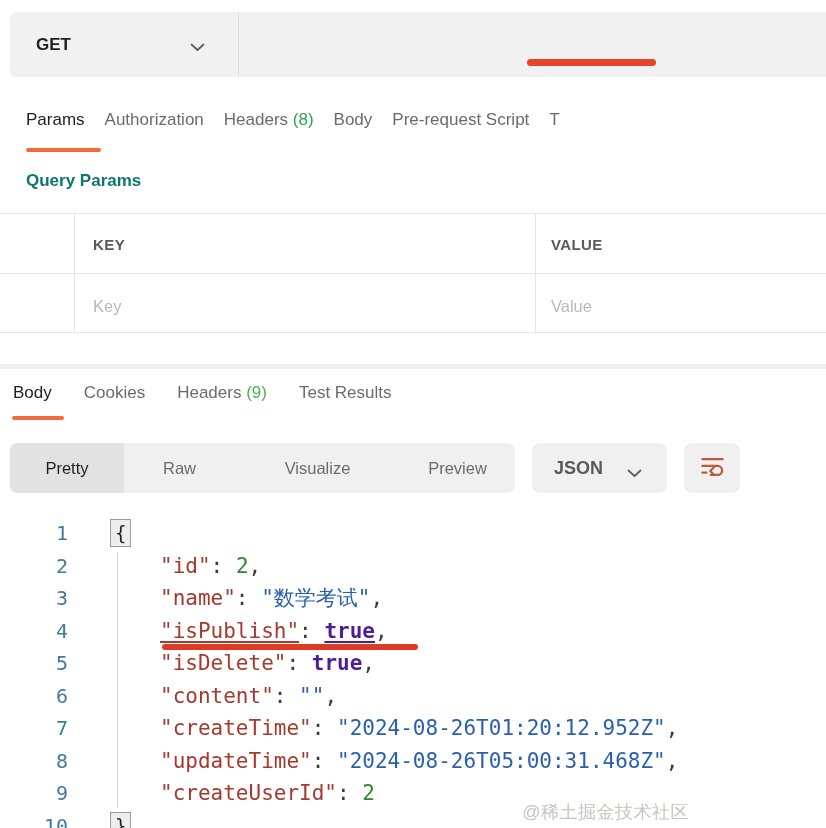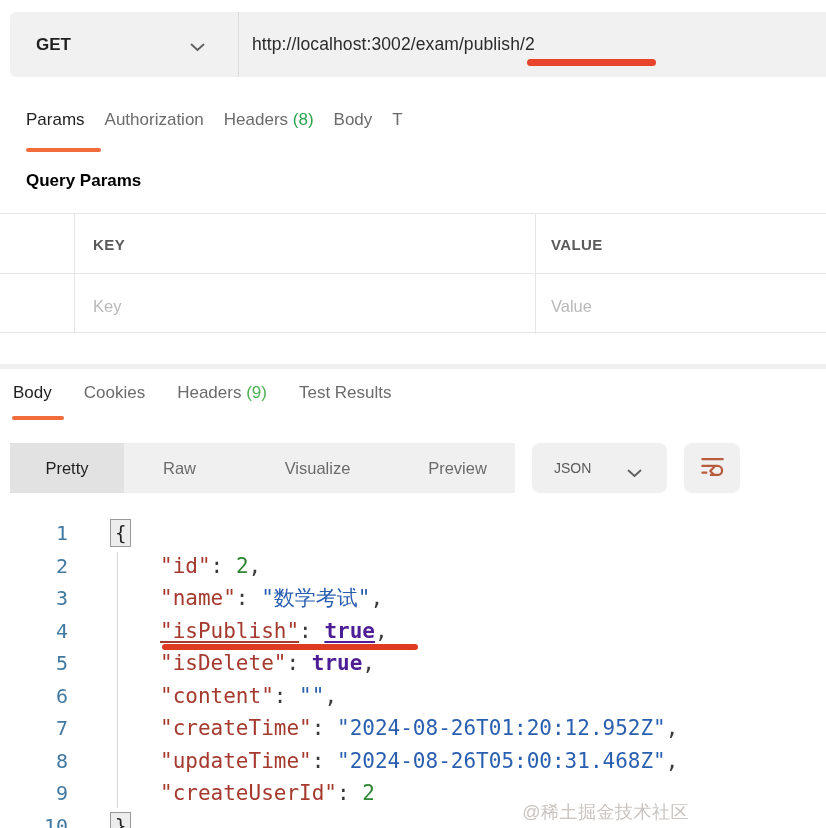--- a/index.html
+++ b/index.html
@@ -23,21 +23,21 @@
 
   
   .reqtabs { left:0; top:110px; width:826px; height:44px; display:flex;
              padding-left:26px; gap:20px; align-items:flex-start; white-space:nowrap; }
   .tab { font-size:17px; color:#6b6b6b; cursor:pointer; }
   .tab.active { color:#1f1f1f; }
   .tab .cnt { }
   .params-underline { left:26px; top:148px; width:75px; height:3.5px; border-radius:2px;
                       background:#f26b3b; }
 
-  .qp-title { left:26px; top:171px; font-size:17px; font-weight:700; color:#000000; }
+  .qp-title { left:26px; top:171px; font-size:17px; font-weight:700; color:#0f766e; }
 
   
   .ptable { left:0; top:213px; width:826px; height:120px;
             border-top:1px solid #e6e6e6; border-bottom:1px solid #e6e6e6; }
   .ptable .hrow { position:absolute; left:0; top:59px; width:826px; height:1px; background:#e6e6e6; }
   .ptable .v1 { position:absolute; left:74px; top:0; width:1px; height:120px; background:#e6e6e6; }
   .ptable .v2 { position:absolute; left:535px; top:0; width:1px; height:120px; background:#e6e6e6; }
   .th { position:absolute; font-size:15px; font-weight:700; color:#5a5a5a; letter-spacing:.4px; }
   .th.key { left:93px; top:22px; }
   .th.val { left:551px; top:22px; }
@@ -49,28 +49,28 @@
 
   
   .restabs { left:0; top:383px; width:826px; height:40px; display:flex;
              padding-left:13px; gap:32px; white-space:nowrap; }
   .body-underline { left:12px; top:416px; width:52px; height:3.5px; border-radius:2px;
                     background:#f26b3b; }
 
   
   .viewbar { left:0; top:443px; width:826px; height:50px; }
   .seg { position:absolute; left:10px; top:0; width:505px; height:50px;
-         background:#f0f0f0; border-radius:0; display:flex; overflow:hidden; }
+         background:#f0f0f0; border-radius:8px; display:flex; overflow:hidden; }
   .seg-item { display:flex; align-items:center; justify-content:center;
               font-size:16.5px; color:#6b6b6b; cursor:pointer; }
   .seg-item.active { background:#e2e2e2; color:#1f1f1f; }
   .json-pill { position:absolute; left:532px; top:0; width:135px; height:50px;
                background:#f0f0f0; border-radius:8px; display:flex; align-items:center;
                cursor:pointer; }
-  .json-label { position:absolute; left:22px; font-size:14px; font-weight:400; color:#5a5a5a; }
+  .json-label { position:absolute; left:22px; font-size:18px; font-weight:700; color:#5a5a5a; }
   .json-chevron { position:absolute; left:95px; top:21px; }
   .wrap-btn { position:absolute; left:684px; top:0; width:56px; height:50px;
               background:#f0f0f0; border-radius:8px; display:flex; align-items:center;
               justify-content:center; cursor:pointer; }
 
   
   .code { left:0; top:517px; width:826px; height:311px;
           font-family:"DejaVu Sans Mono","Liberation Mono",monospace; }
   .crow { position:relative; display:flex; height:32.5px; align-items:center; }
   .lnum { width:68px; text-align:right; font-size:20px; color:#4179a1; flex:0 0 68px; }
@@ -100,29 +100,29 @@
   <div class="abs reqbar">
     <div class="abs method">
       <span class="method-label">GET</span>
       <span class="method-chevron">
         <svg width="15" height="9" viewBox="0 0 15 9">
             <polyline points="1.5,1.5 7.5,7 13.5,1.5" fill="none" stroke="#5f5f5f" stroke-width="1.8" stroke-linecap="round" stroke-linejoin="round"></polyline>
           </svg>
       </span>
     </div>
     <div class="abs reqbar-divider"></div>
-    <div class="abs url-text">http://localhost:3002/exam/publish/2</div>
   </div>
   <div class="abs url-underline"></div>
 
   <div class="abs reqtabs" id="reqtabs">
       <div class="tab active">Params</div>
       <div class="tab">Authorization</div>
       <div class="tab">Headers <span class="cnt" style="color: rgb(45, 164, 78);">(8)</span></div>
       <div class="tab">Body</div>
+      <div class="tab">Pre-request Script</div>
       <div class="tab">T</div>
     </div>
   <div class="abs params-underline"></div>
 
   <div class="abs qp-title">Query Params</div>
 
   <div class="abs ptable">
     <div class="hrow"></div>
     <div class="v1"></div>
     <div class="v2"></div>

